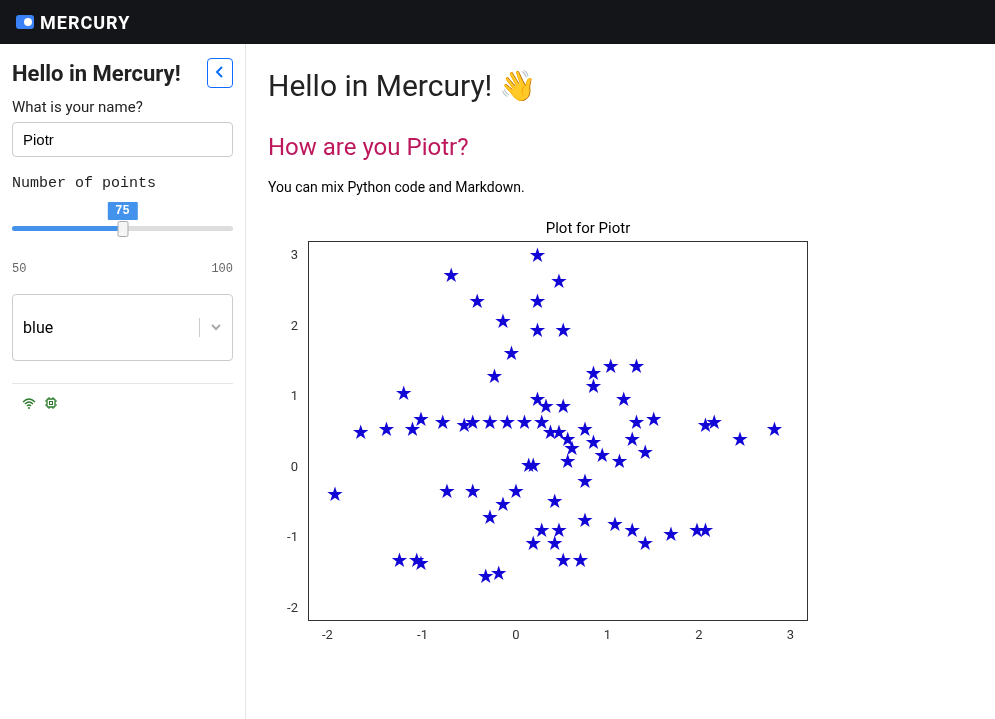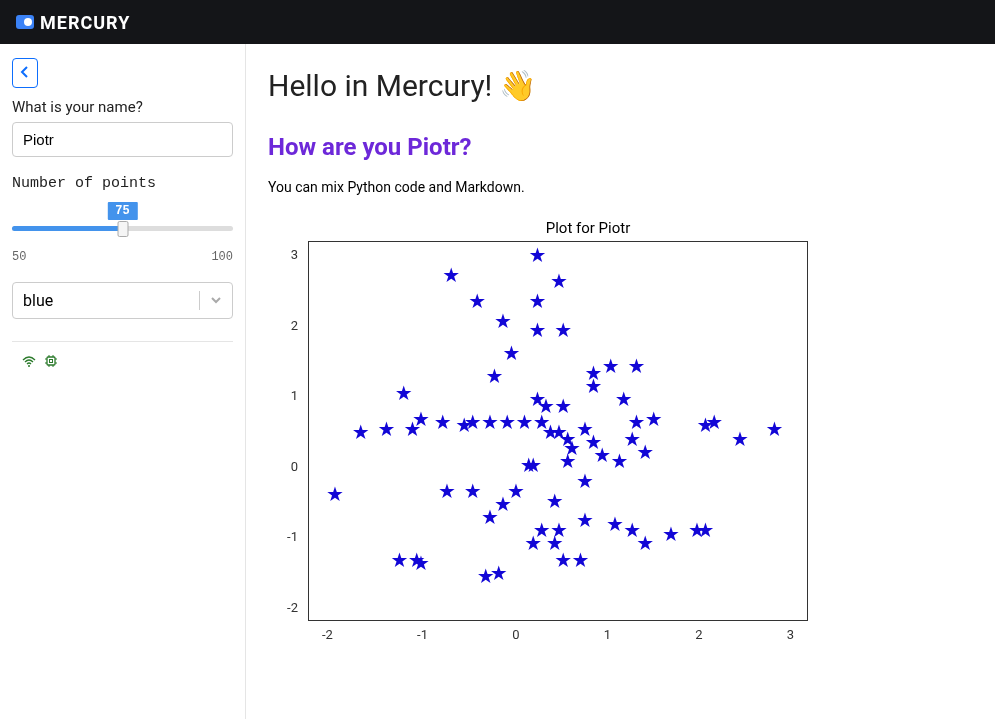--- a/index.html
+++ b/index.html
@@ -129,30 +129,30 @@
     border: 1px solid #aaa;
     border-radius: 2px;
     transform: translateX(-50%);
     cursor: grab;
   }
   .slider-minmax {
     display: flex;
     justify-content: space-between;
     font-size: 12px;
     color: #666;
-    margin-top: 4px;
+    margin-top: 16px;
   }
   .select-group { margin-bottom: 18px; }
   .select {
     display: flex;
     justify-content: space-between;
     align-items: center;
     border: 1px solid #ccc;
     border-radius: 4px;
-    padding: 8px 10px;
+    padding: 23px 10px;
     cursor: pointer;
   }
   .select-caret {
     border-left: 1px solid #ccc;
     padding-left: 10px;
     color: #aaa;
   }
   .download-btn {
     background: #4393ec;
     color: #fff;
@@ -184,22 +184,22 @@
     overflow: auto;
   }
   .h1 {
     font-size: 30px;
     font-weight: 400;
     color: #222;
     margin-bottom: 30px;
   }
   .h2 {
     font-size: 24px;
-    font-weight: 700;
-    color: #6d28d9;
+    font-weight: 400;
+    color: #be185d;
     margin-bottom: 18px;
   }
   .p {
     font-size: 14px;
     color: #000000;
     margin-bottom: 20px;
   }
   .chart-wrap {
     padding-left: 0;
     margin-top: 24px;
@@ -255,20 +255,21 @@
 <div class="topbar">
   <div class="logo">
     <span class="logo-icon"></span>
     <span class="logo-text">MERCURY</span>
   </div>
 </div>
 
 <div class="layout">
   <aside class="sidebar">
     <div class="panel-title-row">
+      <div class="panel-title">Hello in Mercury!</div>
       <div class="collapse-btn">
         <span>
           <svg width="10" height="14" viewBox="0 0 10 14">
               <path d="M7 2 L2 7 L7 12" fill="none" stroke="#0d6efd" stroke-width="2"></path>
             </svg>
         </span>
       </div>
     </div>
 
     <label class="label">What is your name?</label>

